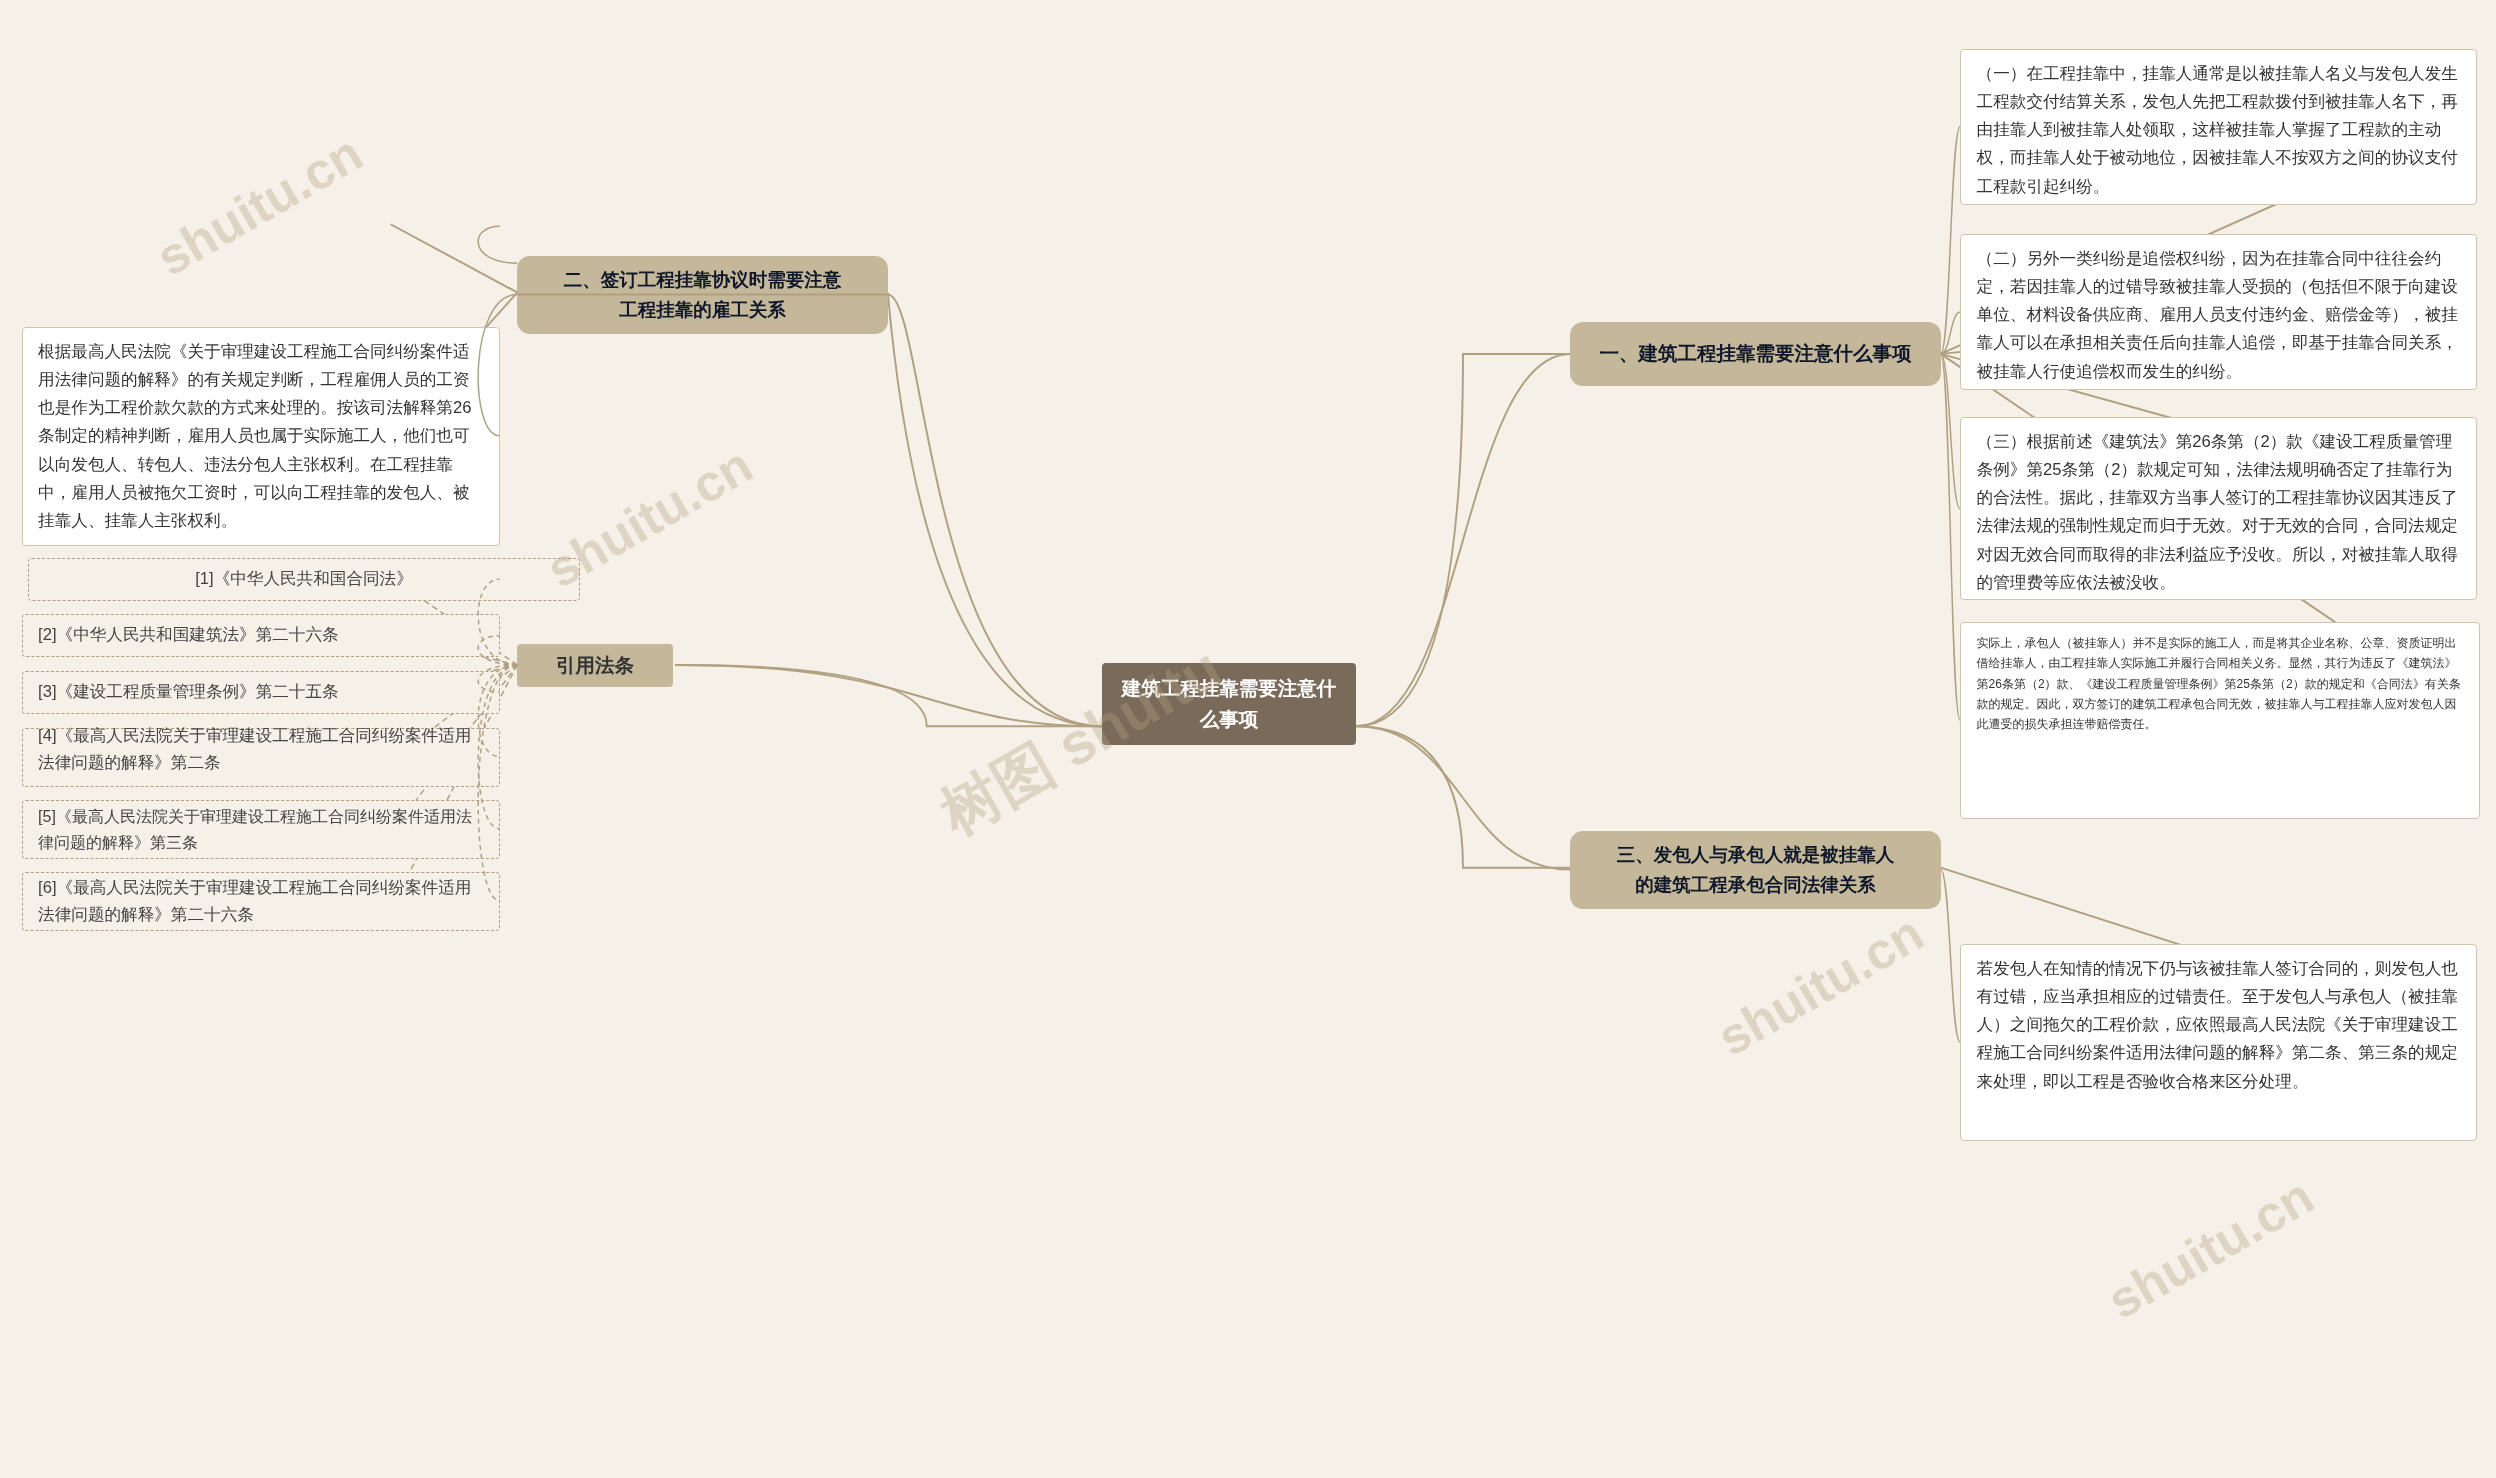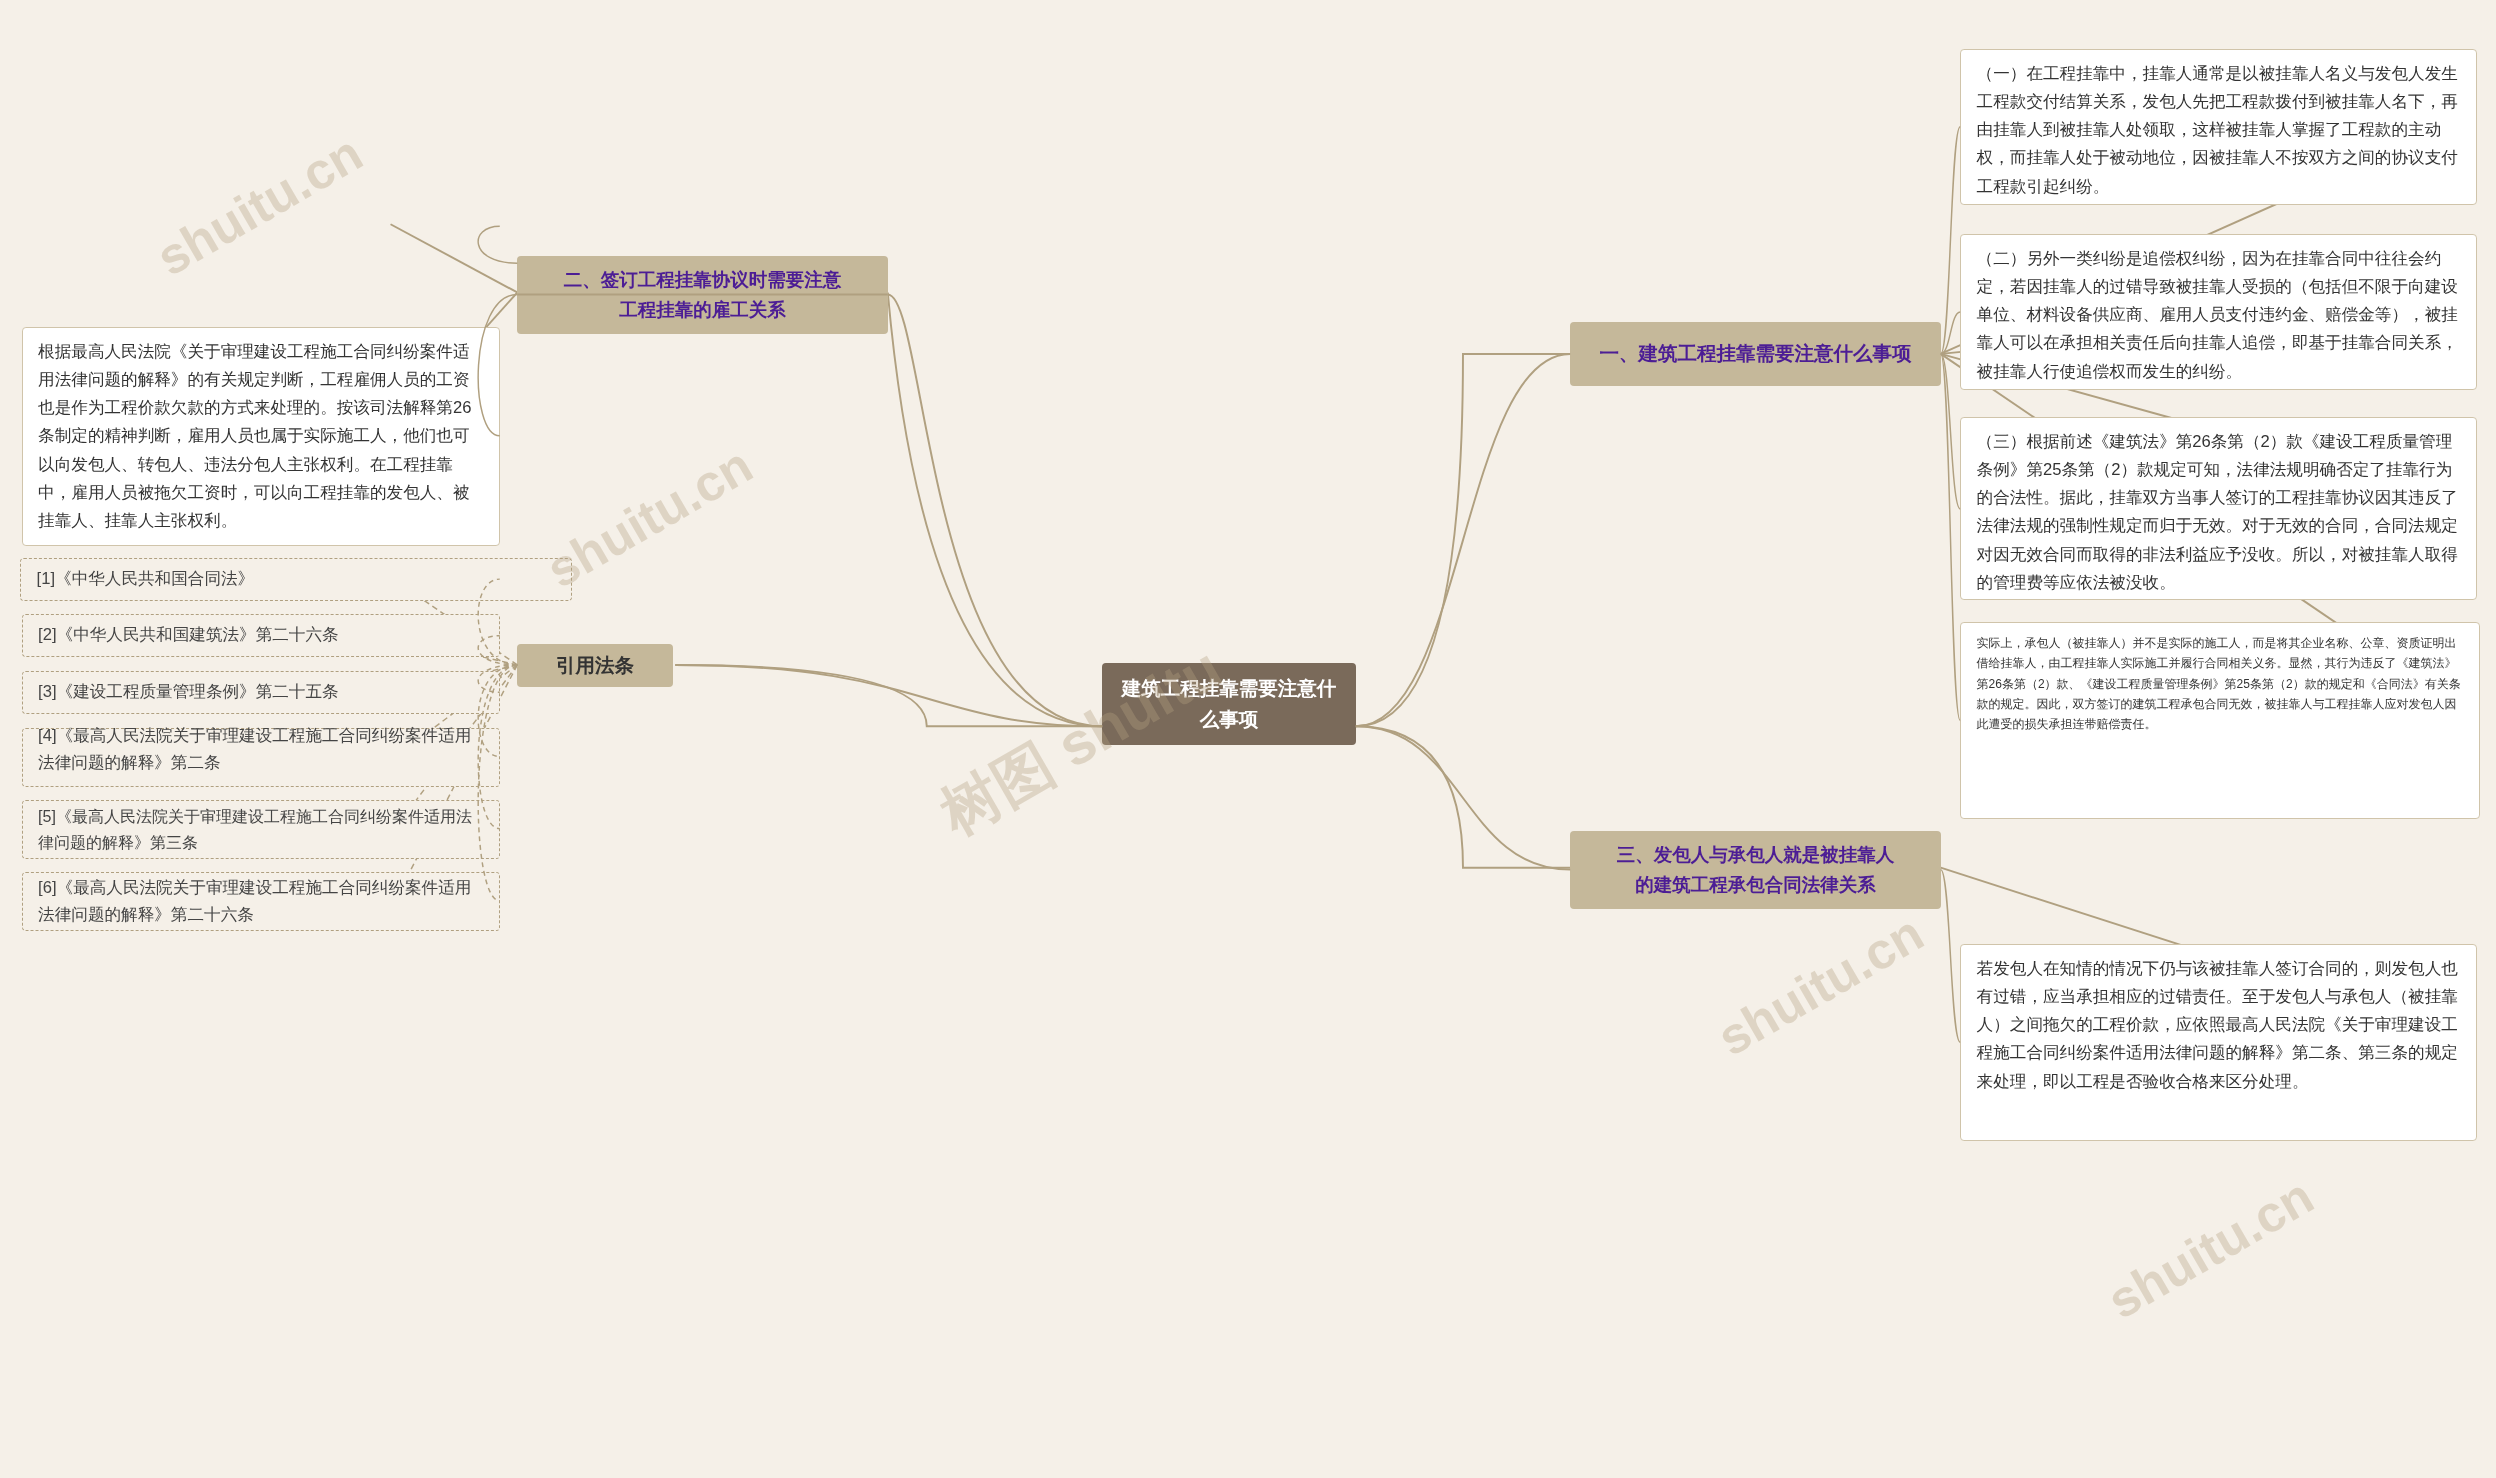--- a/index.html
+++ b/index.html
@@ -48,23 +48,23 @@
     .branch-box {
       position: absolute;
       border-radius: 3.9px;
       font-size: 19.5px;
       line-height: 1.6;
       padding: 9.8px 15.6px;
     }
 
     .branch-header {
       background: #c5b89a;
-      color: #4c1d95;
-      font-weight: bold;
-      border-radius: 4px;
+      color: #0f172a;
+      font-weight: bold;
+      border-radius: 13px;
       text-align: center;
     }
 
     .branch-content {
       background: #fff;
       color: #333;
       border: 1px solid #d0c4aa;
       font-size: 17.6px;
       line-height: 1.7;
     }
@@ -158,21 +158,21 @@
 
 
   <div class="branch-box branch-content" style="top:327px;left:21.5px;width:478px;height:219px;font-size:16.6px;">
     <span>根据最高人民法院《关于审理建设工程施工合同纠纷案件适用法律问题的解释》的有关规定判断，工程雇佣人员的工资也是作为工程价款欠款的方式来处理的。按该司法解释第26条制定的精神判断，雇用人员也属于实际施工人，他们也可以向发包人、转包人、违法分包人主张权利。在工程挂靠中，雇用人员被拖欠工资时，可以向工程挂靠的发包人、被挂靠人、挂靠人主张权利。</span>
   </div>
 
   <div class="branch-box branch-law-header" style="top:644px;left:517px;width:156px;height:43px;display:flex;align-items:center;justify-content:center;">
     <span>引用法条</span>
   </div>
 
-  <div class="branch-box branch-law" style="top:558px;left:20px;width:552px;height:43px;display:flex;align-items:center;font-size:16.6px;">
+  <div class="branch-box branch-law" style="top:558px;left:28px;width:552px;height:43px;display:flex;align-items:center;font-size:16.6px;justify-content:center;">
     <span>[1]《中华人民共和国合同法》</span>
   </div>
   <div class="branch-box branch-law" style="top:614px;left:21.5px;width:478px;height:43px;display:flex;align-items:center;font-size:16.6px;">
     <span>[2]《中华人民共和国建筑法》第二十六条</span>
   </div>
   <div class="branch-box branch-law" style="top:671px;left:21.5px;width:478px;height:43px;display:flex;align-items:center;font-size:16.6px;">
     <span>[3]《建设工程质量管理条例》第二十五条</span>
   </div>
   <div class="branch-box branch-law" style="top:728px;left:21.5px;width:478px;height:59px;display:flex;align-items:flex-end;font-size:16.6px;">
     <span>[4]《最高人民法院关于审理建设工程施工合同纠纷案件适用法律问题的解释》第二条</span>

